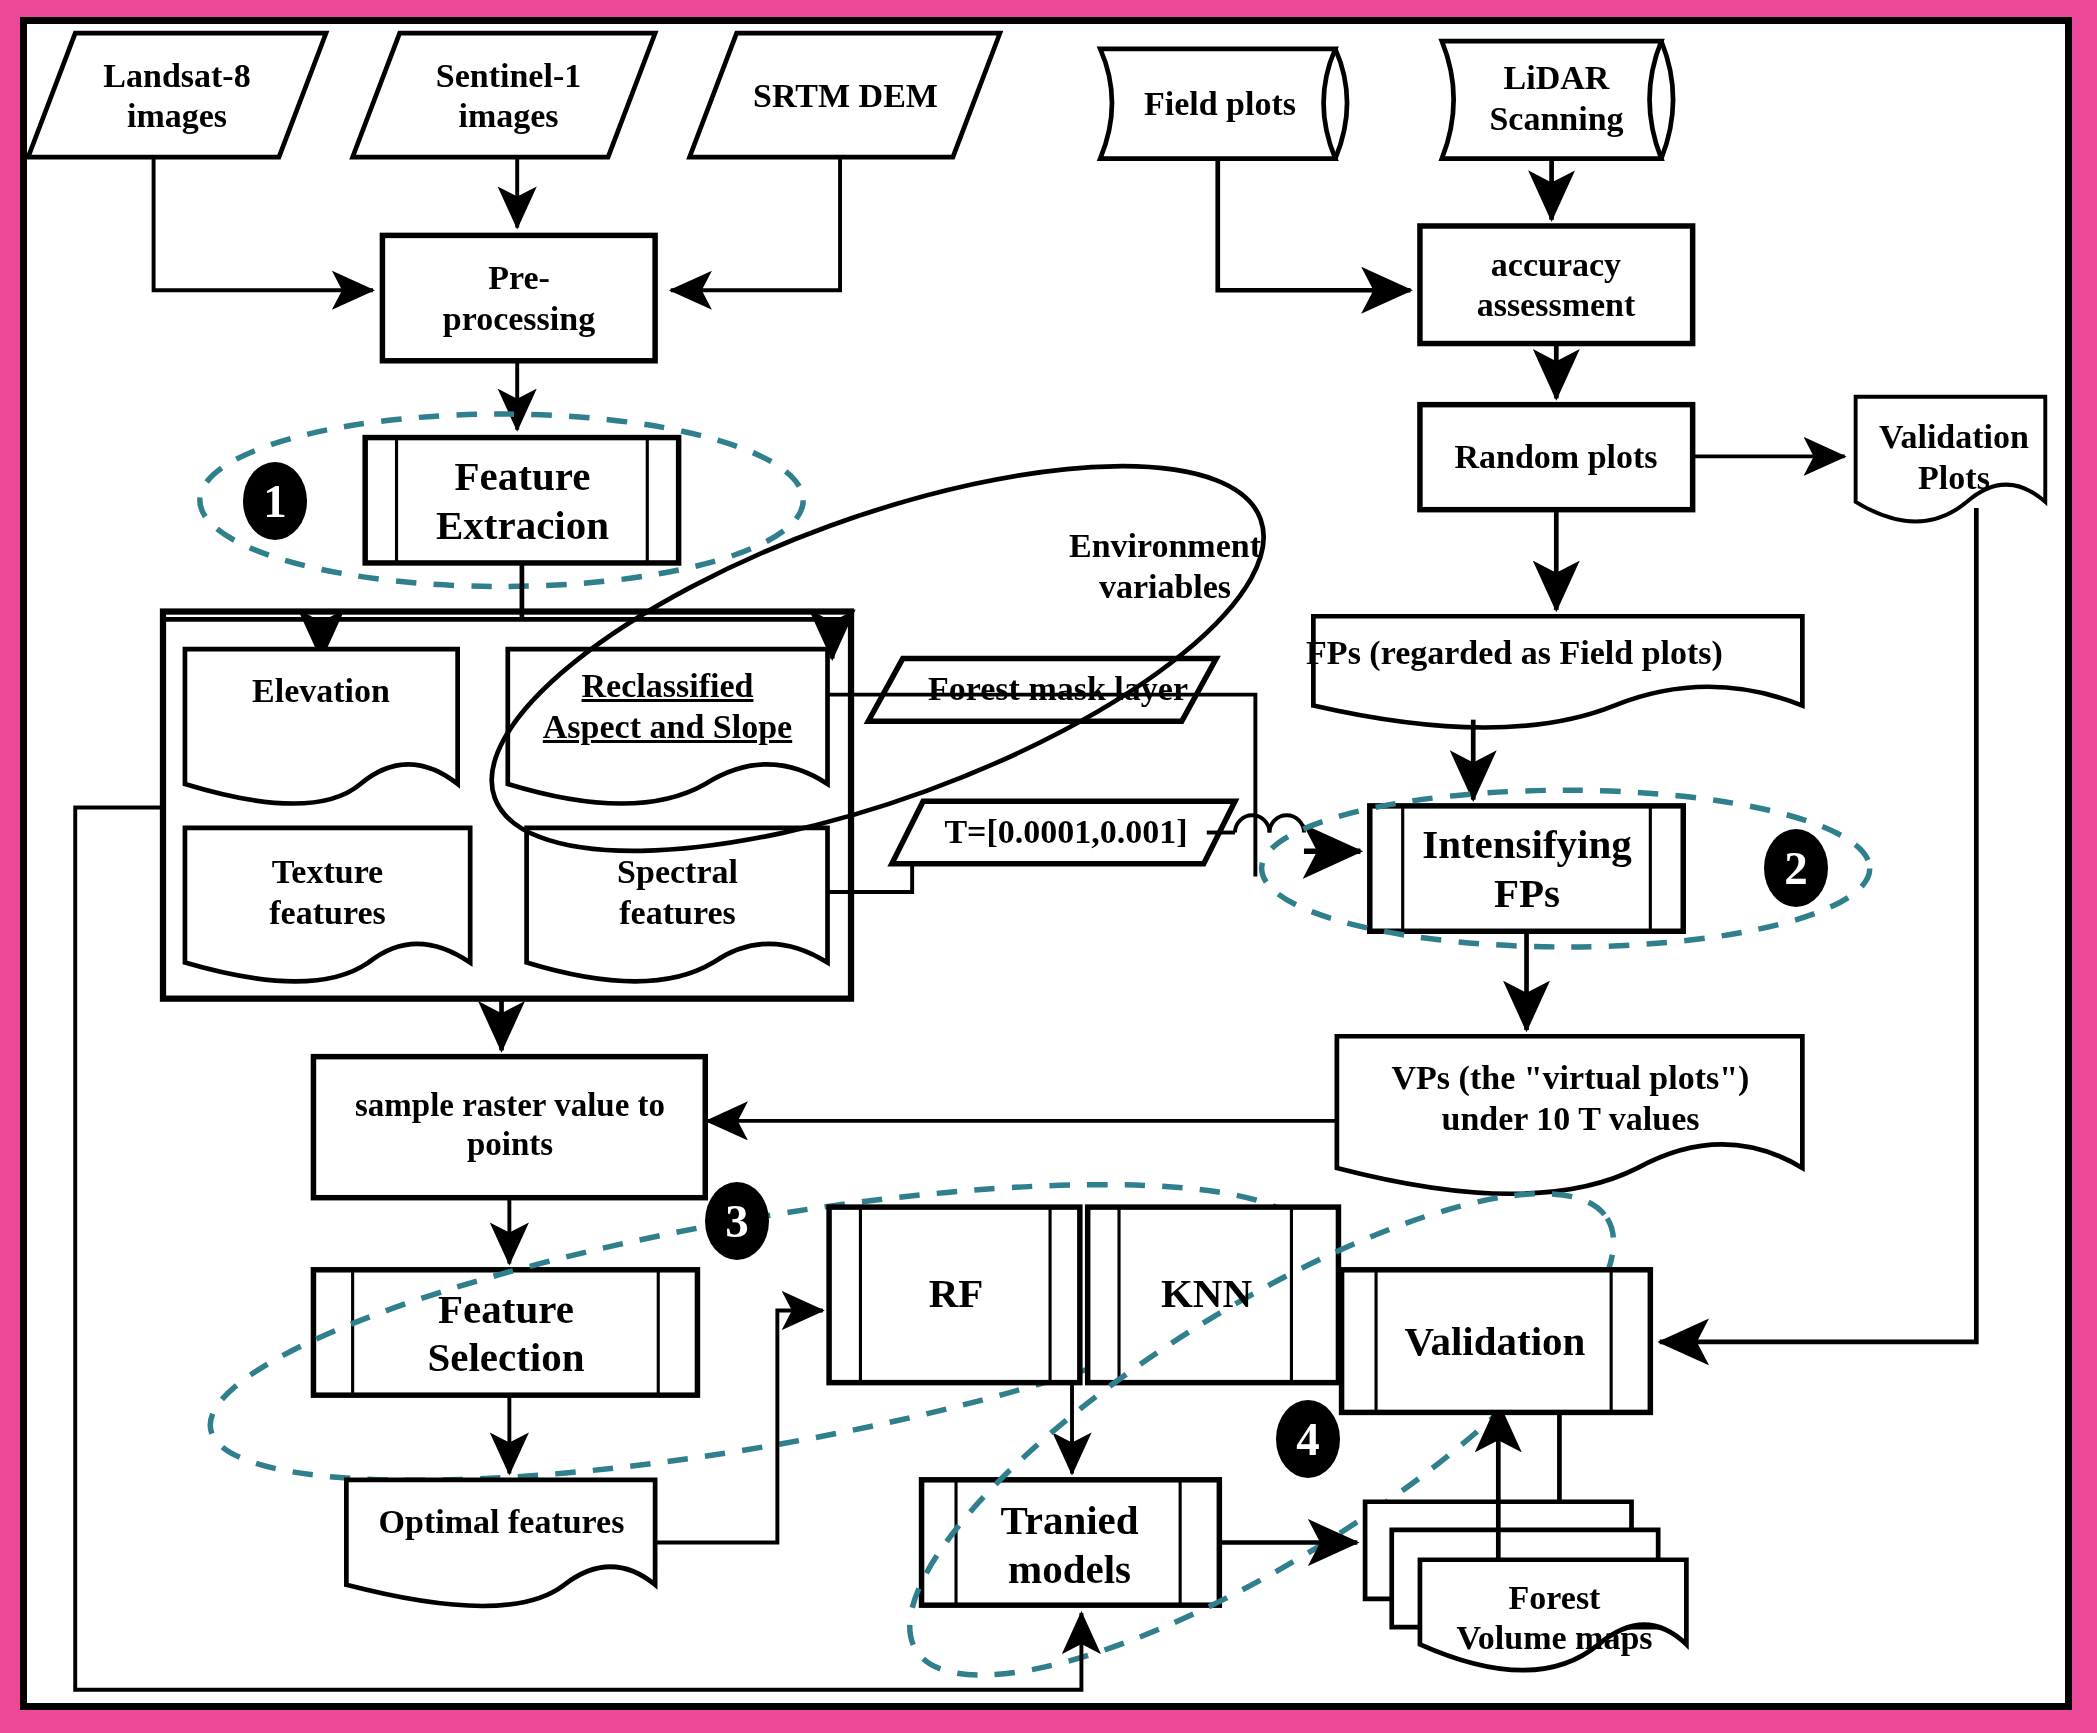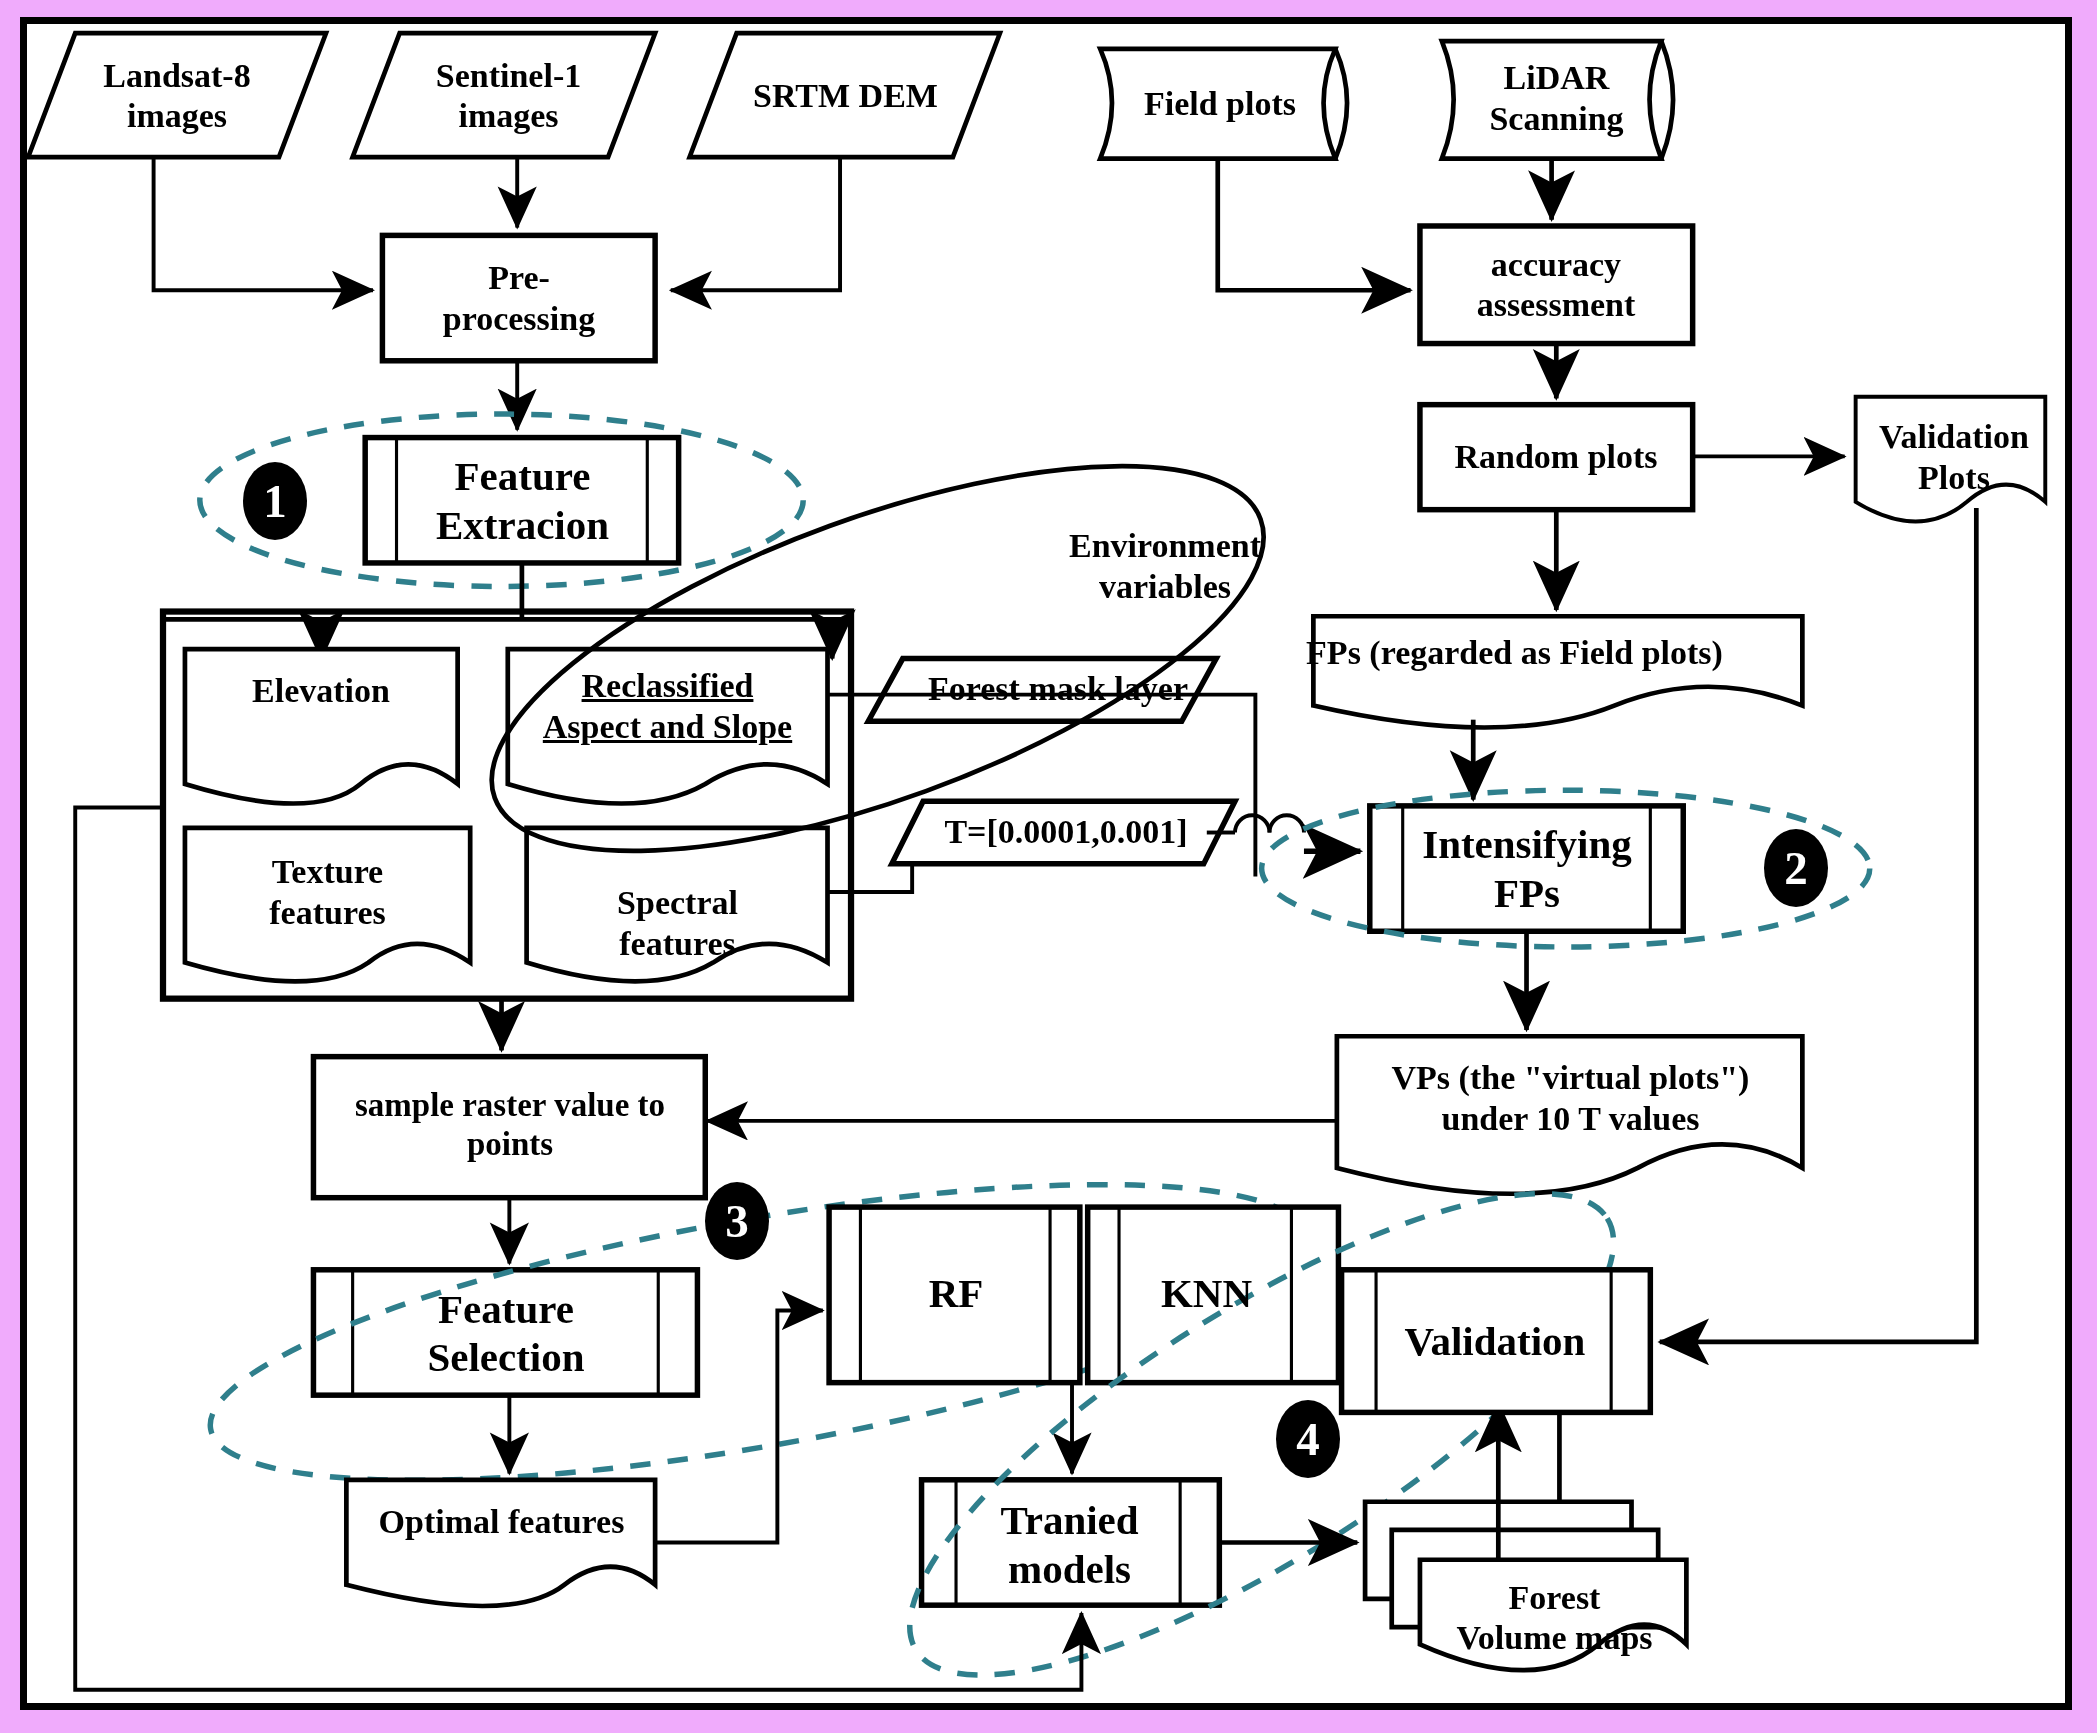--- a/index.html
+++ b/index.html
@@ -1,18 +1,18 @@
 <!DOCTYPE html>
 <html style="font-size:12.5px"><head>
 <meta charset="utf-8">
 <title>Forest Volume Mapping Workflow</title>
 <style>
   html,body{margin:0;padding:0;background:#ffffff;}
   body{font-family:"Liberation Serif", serif;}
-  #stage{position:relative;width:2097px;height:1734px;background:#f0abfc;overflow:hidden;}
+  #stage{position:relative;width:2097px;height:1734px;background:#ec4899;overflow:hidden;}
   #frame{position:absolute;left:20.4px;top:17px;width:2052px;height:1693px;border:7px solid #000;box-sizing:border-box;background:#fff;}
   svg#art{position:absolute;left:0;top:0;width:2097px;height:1734px;}
   .lbl{position:absolute;display:flex;align-items:center;justify-content:center;text-align:center;
        font-family:"Liberation Serif", serif;font-weight:bold;color:#000;line-height:1.18;
        pointer-events:none;white-space:pre-line;}
   .f42{font-size:33px;}
   .f44{font-size:34px;}
   .f46{font-size:34px;}
   .f52{font-size:41px;}
   .marker{position:absolute;display:flex;align-items:center;justify-content:center;
@@ -228,21 +228,21 @@
 processing</div>
 
   <div class="lbl f52" style="left:397px;top:444px;width:251px;height:113px;">Feature
 Extracion</div>
 
   <div class="lbl f44" style="left:188px;top:663px;width:266px;height:56px;">Elevation</div>
   <div class="lbl f44" style="left:509px;top:657px;width:317px;height:99px;text-decoration:underline;">Reclassified
 Aspect and Slope</div>
   <div class="lbl f44" style="left:188px;top:843px;width:279px;height:99px;">Texture
 features</div>
-  <div class="lbl f44" style="left:530px;top:874px;width:295px;height:99px;">Spectral
+  <div class="lbl f44" style="left:530px;top:843px;width:295px;height:99px;">Spectral
 features</div>
 
   <div class="lbl f44" style="left:1024px;top:517px;width:282px;height:99px;">Environment
 variables</div>
 
   <div class="lbl f44" style="left:901px;top:663px;width:314px;height:52px;">Forest mask layer</div>
   <div class="lbl f44" style="left:925px;top:806px;width:282px;height:52px;">T=[0.0001,0.001]</div>
 
   <div class="lbl f44" style="left:1423px;top:235px;width:266px;height:100px;">accuracy
 assessment</div>

